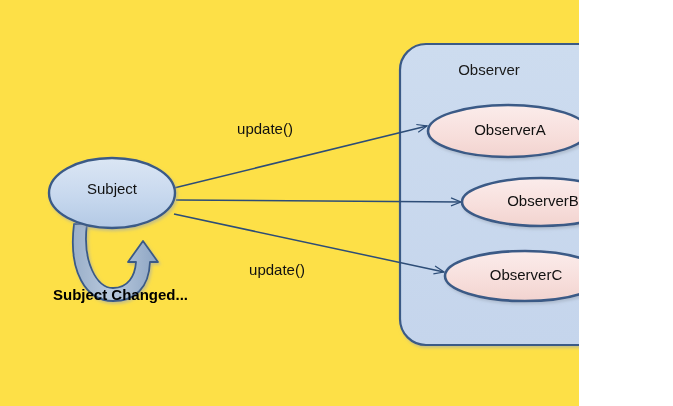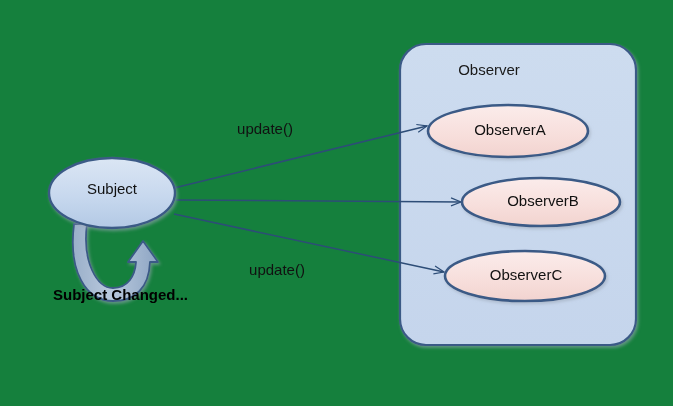--- a/index.html
+++ b/index.html
@@ -6,23 +6,23 @@
   html, body {
     margin: 0;
     padding: 0;
     background: #ffffff;
   }
   body {
     font-family: "Liberation Sans", sans-serif;
   }
   #stage {
     position: relative;
-    width: 673px;
+    width: 579px;
     height: 406px;
-    background: #15803d;
+    background: #fde047;
     overflow: hidden;
   }
   #diagram-svg {
     position: absolute;
     left: 0;
     top: 0;
     width: 673px;
     height: 406px;
   }
   .node-label {

